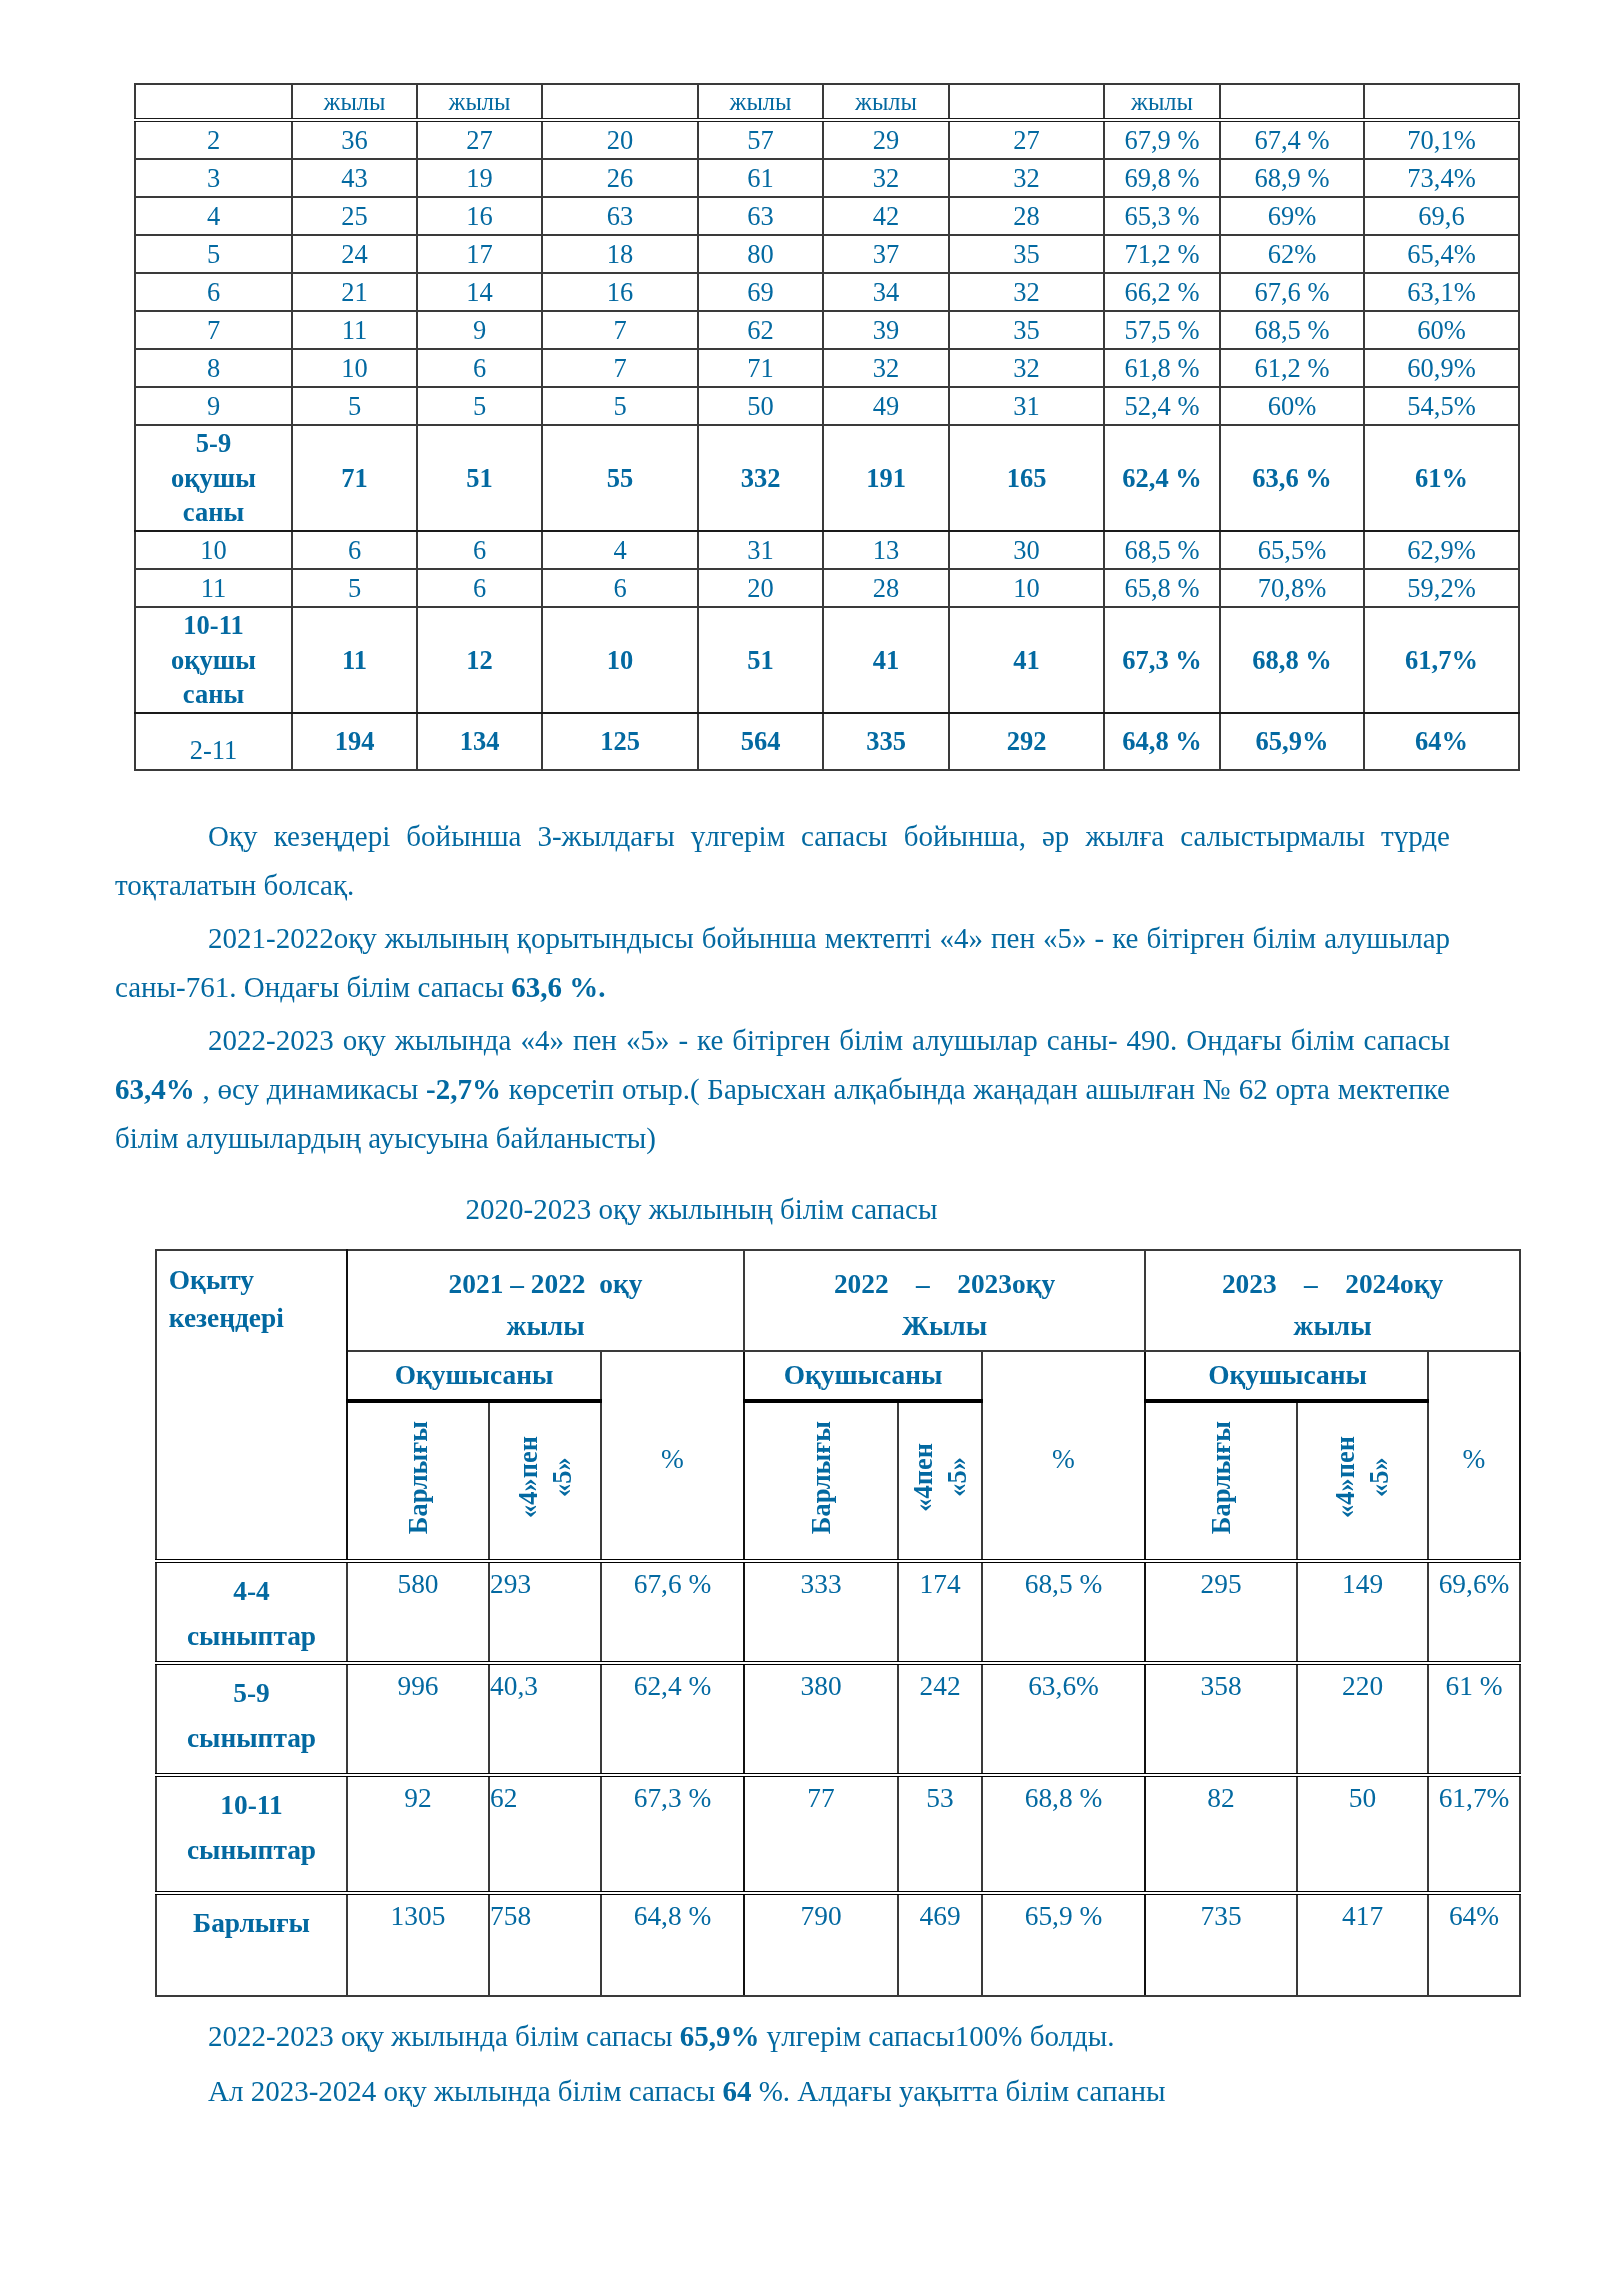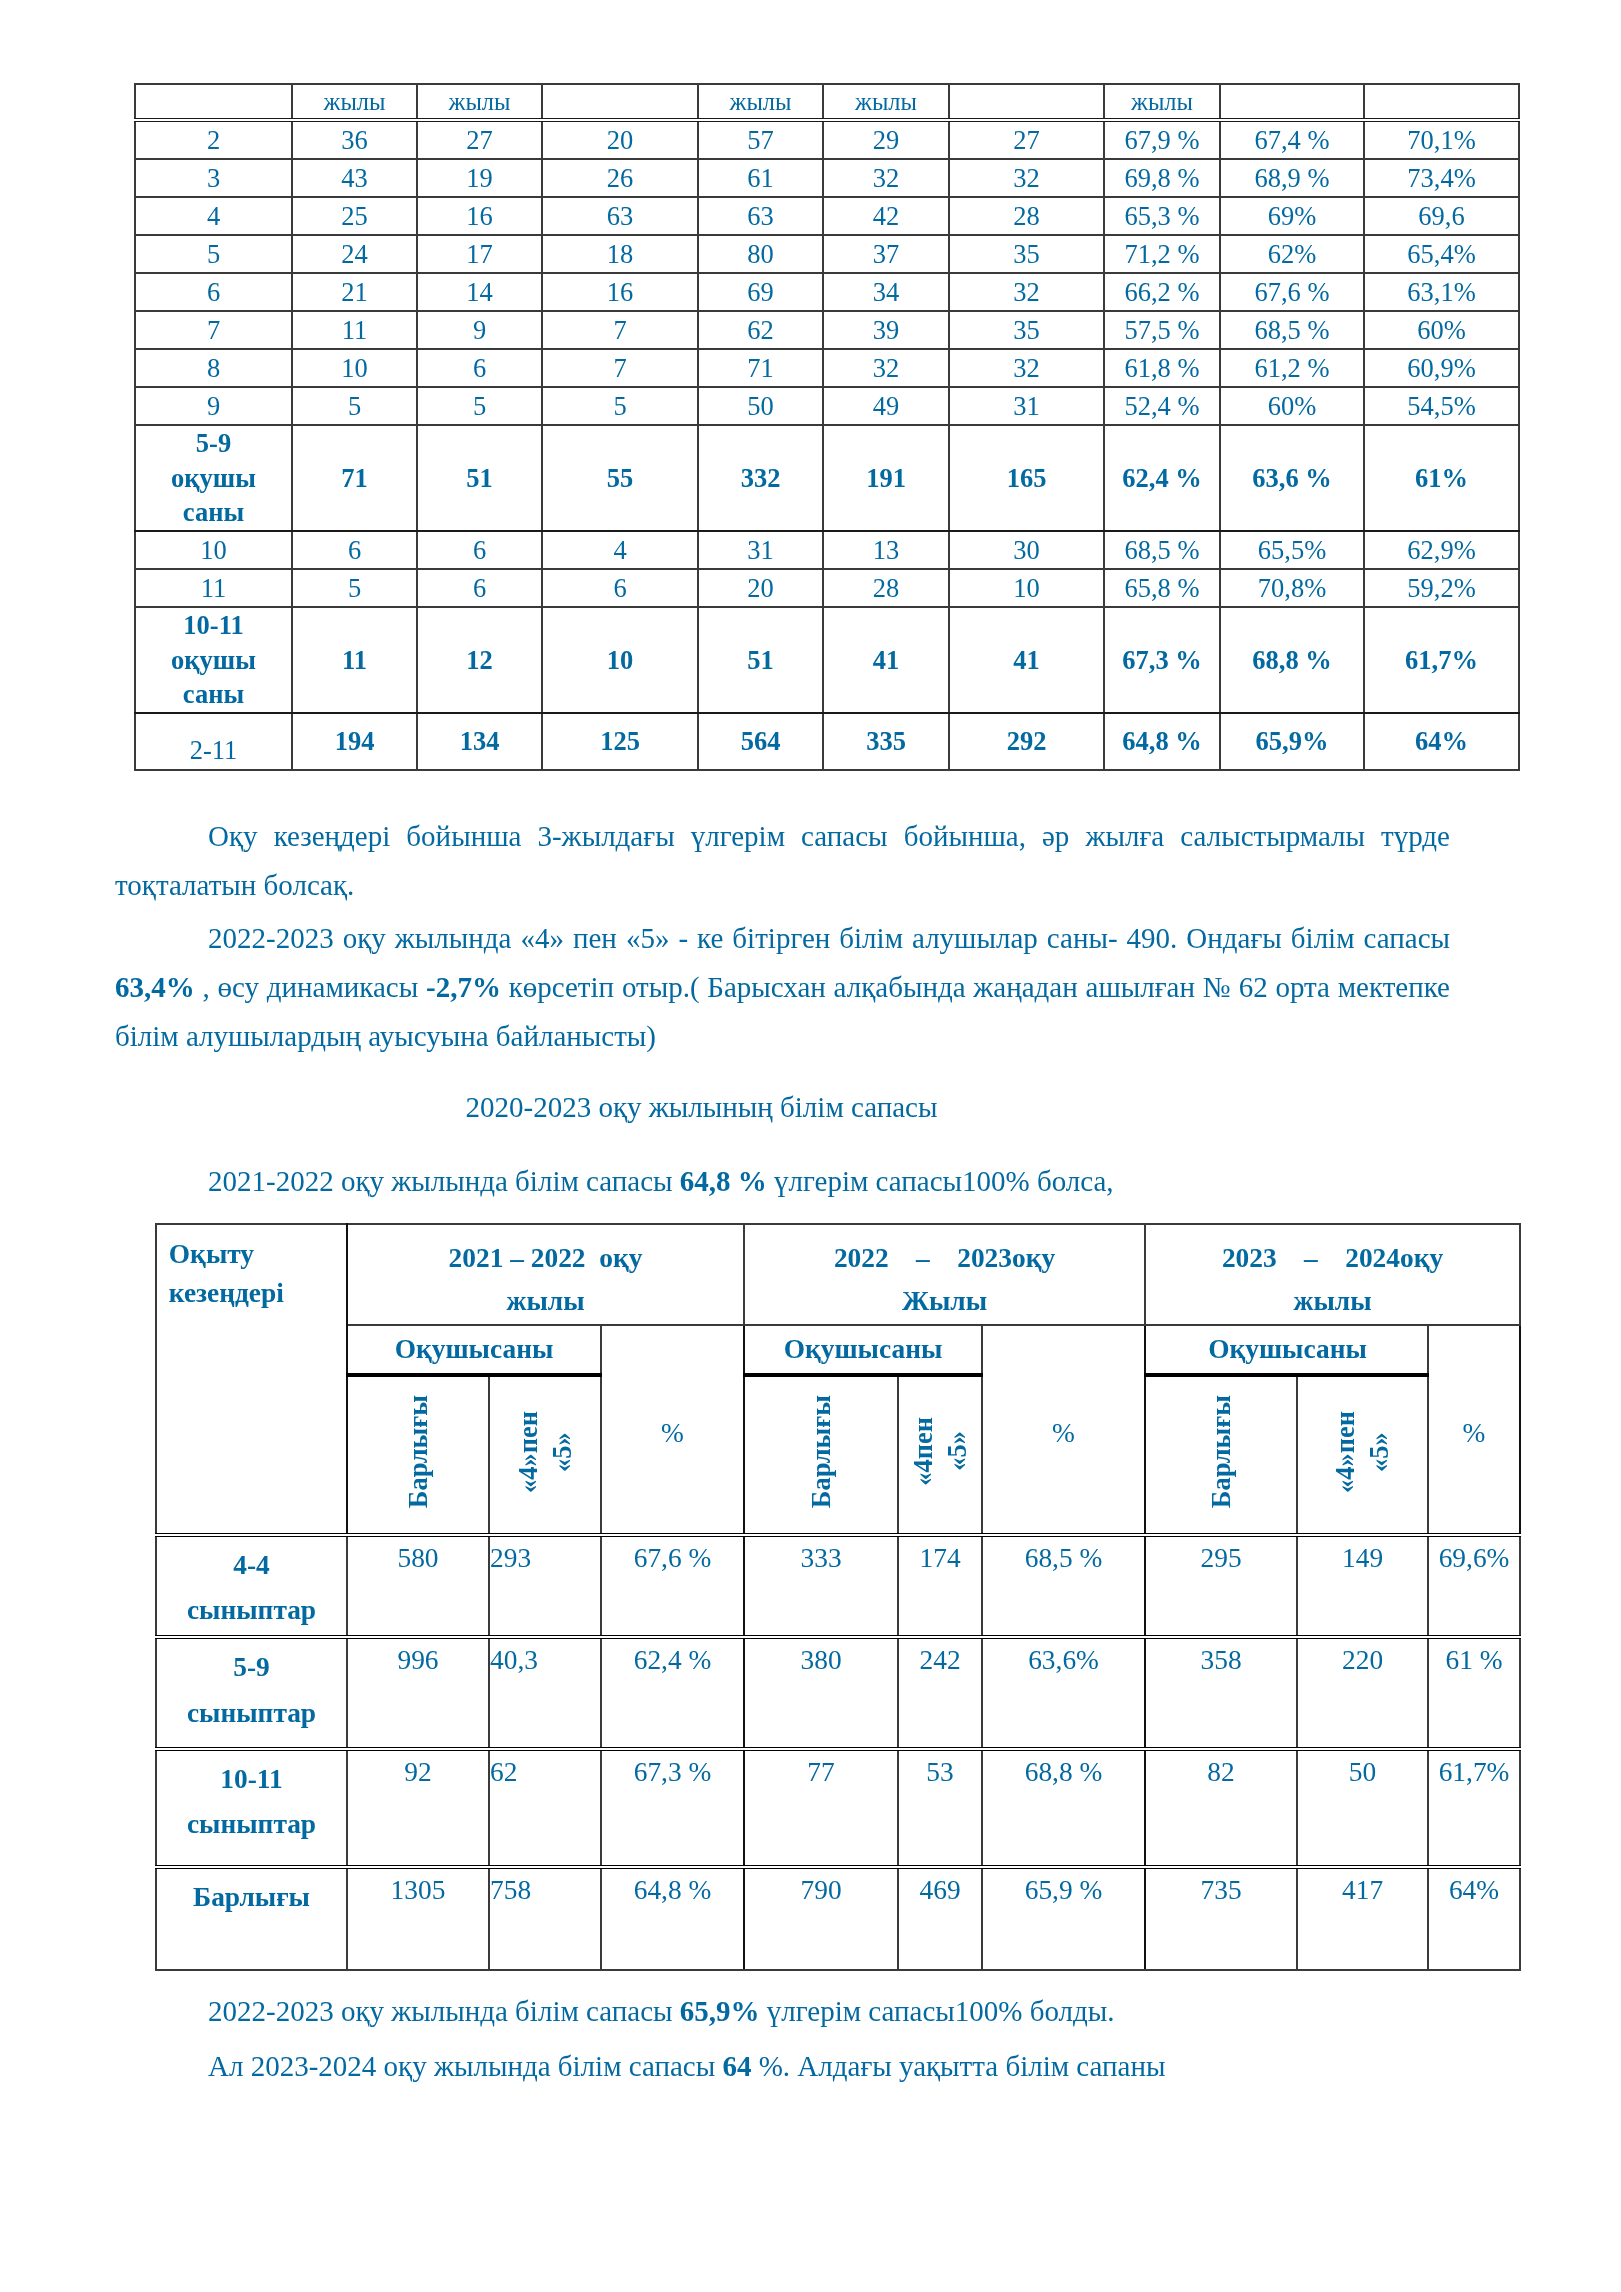--- a/index.html
+++ b/index.html
@@ -263,25 +263,25 @@
           <td>335</td>
           <td>292</td>
           <td>64,8 %</td>
           <td>65,9%</td>
           <td>64%</td>
         </tr>
       </tbody>
   </table>
 
   <div class="para" id="p1"><span>Оқу кезеңдері бойынша 3-жылдағы үлгерім сапасы бойынша, әр жылға салыстырмалы түрде тоқталатын болсақ.</span></div>
+  <div class="para" id="p2"><span>2021-2022оқу жылының қорытындысы бойынша мектепті «4» пен «5» - ке бітірген білім алушылар саны-761. Ондағы білім сапасы </span><span class="b">63,6 %.</span></div>
   <div class="para" id="p3"><span>2022-2023 оқу жылында «4» пен «5» - ке бітірген білім алушылар саны- 490. Ондағы білім сапасы </span><span class="b">63,4%</span><span> , өсу динамикасы  </span><span class="b">-2,7%</span><span> көрсетіп отыр.( Барысхан алқабында жаңадан ашылған № 62 орта мектепке білім алушылардың ауысуына байланысты)</span></div>
 
   <div class="heading">2020-2023 оқу жылының білім сапасы</div>
 
-  <div class="para" id="p4"><span>2021-2022 оқу жылында  білім сапасы </span><span class="b">64,8 %</span><span> үлгерім сапасы100%  болса,</span></div>
 
   <table class="t2">
     <colgroup>
       <col style="width:191px">
         <col style="width:142px">
         <col style="width:112px">
       <col style="width:143px">
         <col style="width:154px">
         <col style="width:84px">
       <col style="width:163px">

